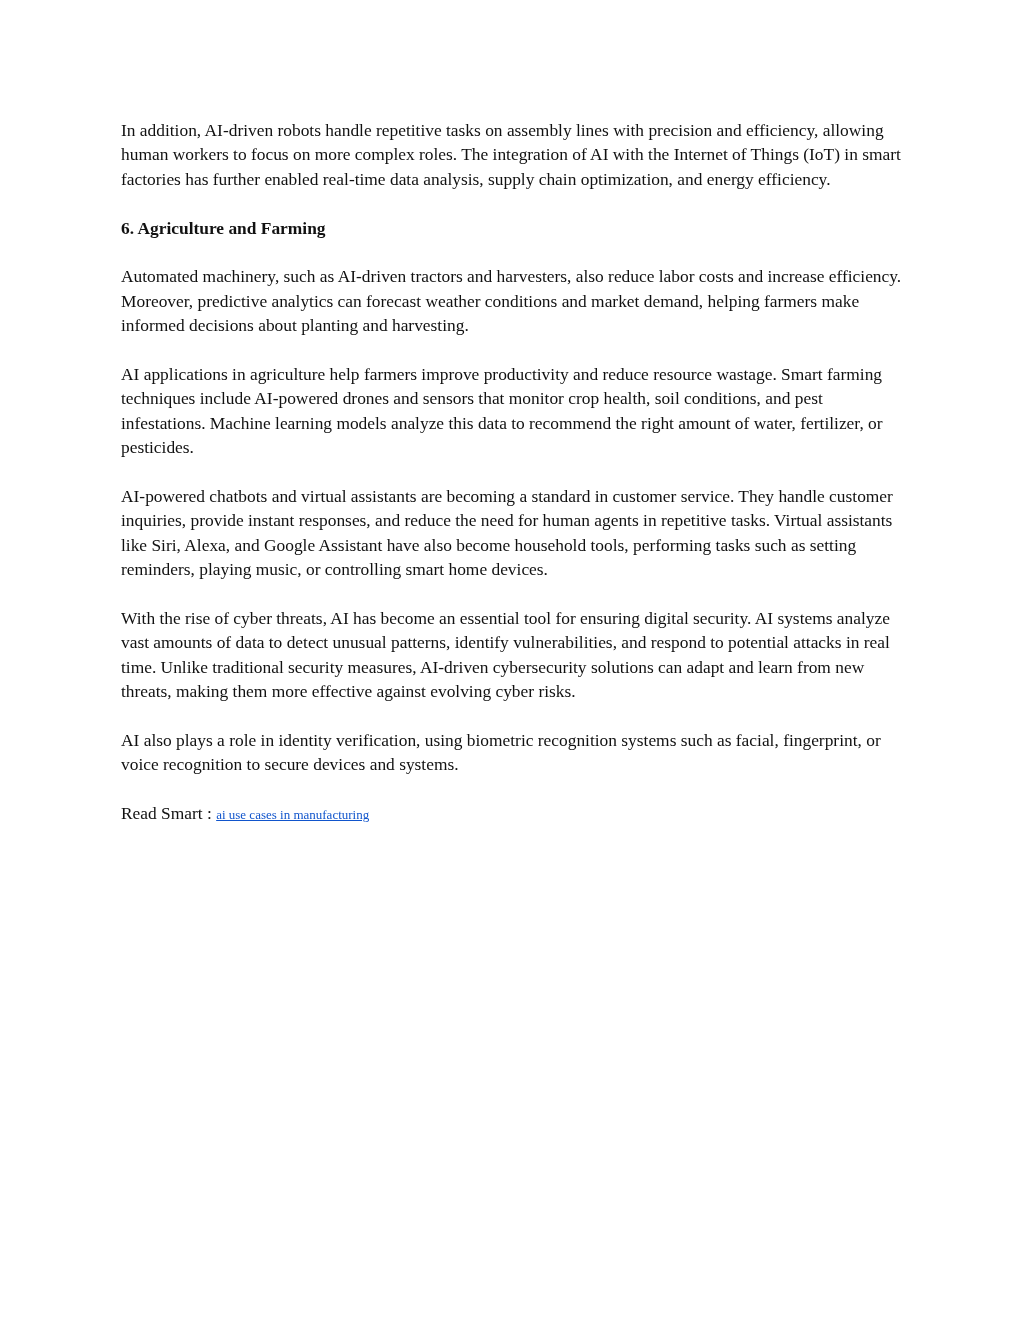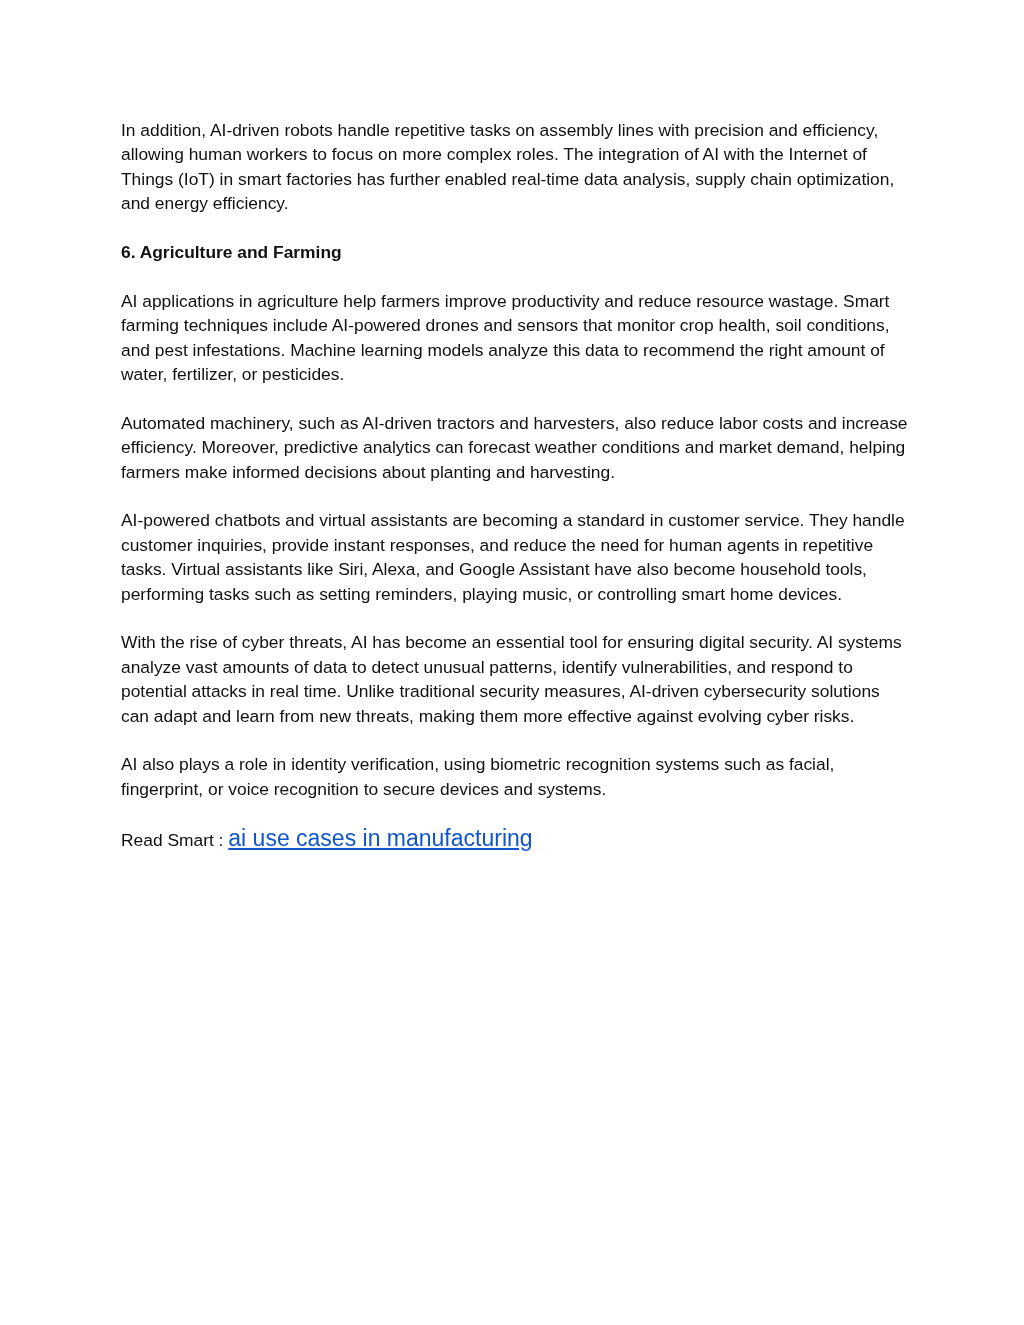--- a/index.html
+++ b/index.html
@@ -1,31 +1,31 @@
 <!DOCTYPE html>
 <html><head>
 <meta charset="utf-8">
 <style>
   html, body { margin: 0; padding: 0; background: #ffffff; }
   body { width: 1024px; height: 1325px; position: relative; overflow: hidden; }
   .page {
     position: absolute; left: 121px; top: 118px; width: 790px;
-    font-family: Liberation Sans, sans-serif;
+    font-family: Liberation Serif, serif;
     font-size: 17.4px; line-height: 24.4px; color: #111111;
   }
   .para { margin: 0 0 24.4px 0; }
   .heading { margin: 0 0 24.4px 0; font-weight: bold; }
   .read-also { margin: 0; white-space: nowrap; }
-  .link { color: #1155cc; text-decoration: underline; font-size: 23px; }
+  .link { color: #1155cc; text-decoration: underline; font-size: 13px; }
 </style>
 </head>
 <body>
 
 <div class="page">
   <p class="para">In addition, AI-driven robots handle repetitive tasks on assembly lines with precision and efficiency, allowing human workers to focus on more complex roles. The integration of AI with the Internet of Things (IoT) in smart factories has further enabled real-time data analysis, supply chain optimization, and energy efficiency.</p>
   <p class="heading">6. Agriculture and Farming</p>
+  <p class="para">Automated machinery, such as AI-driven tractors and harvesters, also reduce labor costs and increase efficiency. Moreover, predictive analytics can forecast weather conditions and market demand, helping farmers make informed decisions about planting and harvesting.</p>
   <p class="para">AI applications in agriculture help farmers improve productivity and reduce resource wastage. Smart farming techniques include AI-powered drones and sensors that monitor crop health, soil conditions, and pest infestations. Machine learning models analyze this data to recommend the right amount of water, fertilizer, or pesticides.</p>
-  <p class="para">Automated machinery, such as AI-driven tractors and harvesters, also reduce labor costs and increase efficiency. Moreover, predictive analytics can forecast weather conditions and market demand, helping farmers make informed decisions about planting and harvesting.</p>
   <p class="para">AI-powered chatbots and virtual assistants are becoming a standard in customer service. They handle customer inquiries, provide instant responses, and reduce the need for human agents in repetitive tasks. Virtual assistants like Siri, Alexa, and Google Assistant have also become household tools, performing tasks such as setting reminders, playing music, or controlling smart home devices.</p>
   <p class="para">With the rise of cyber threats, AI has become an essential tool for ensuring digital security. AI systems analyze vast amounts of data to detect unusual patterns, identify vulnerabilities, and respond to potential attacks in real time. Unlike traditional security measures, AI-driven cybersecurity solutions can adapt and learn from new threats, making them more effective against evolving cyber risks.</p>
   <p class="para">AI also plays a role in identity verification, using biometric recognition systems such as facial, fingerprint, or voice recognition to secure devices and systems.</p>
   <p class="read-also"><span>Read Smart : </span><a class="link">ai use cases in manufacturing</a></p>
 </div>
 
 </body></html>

